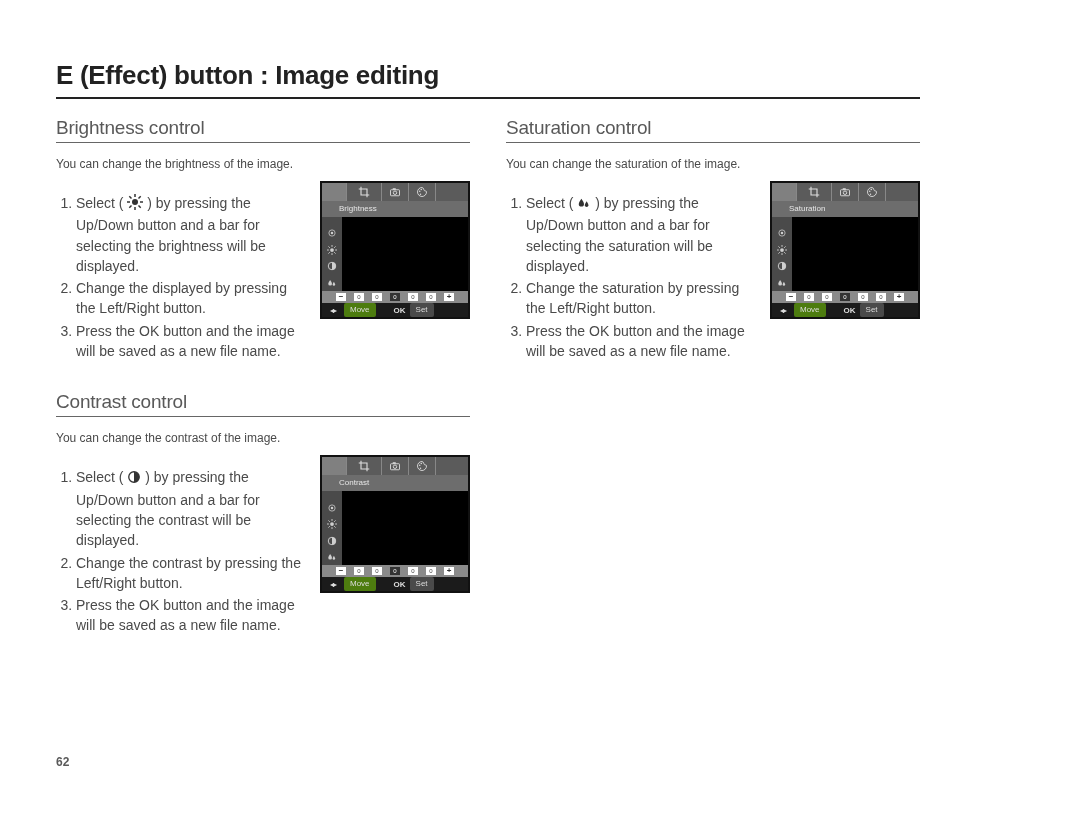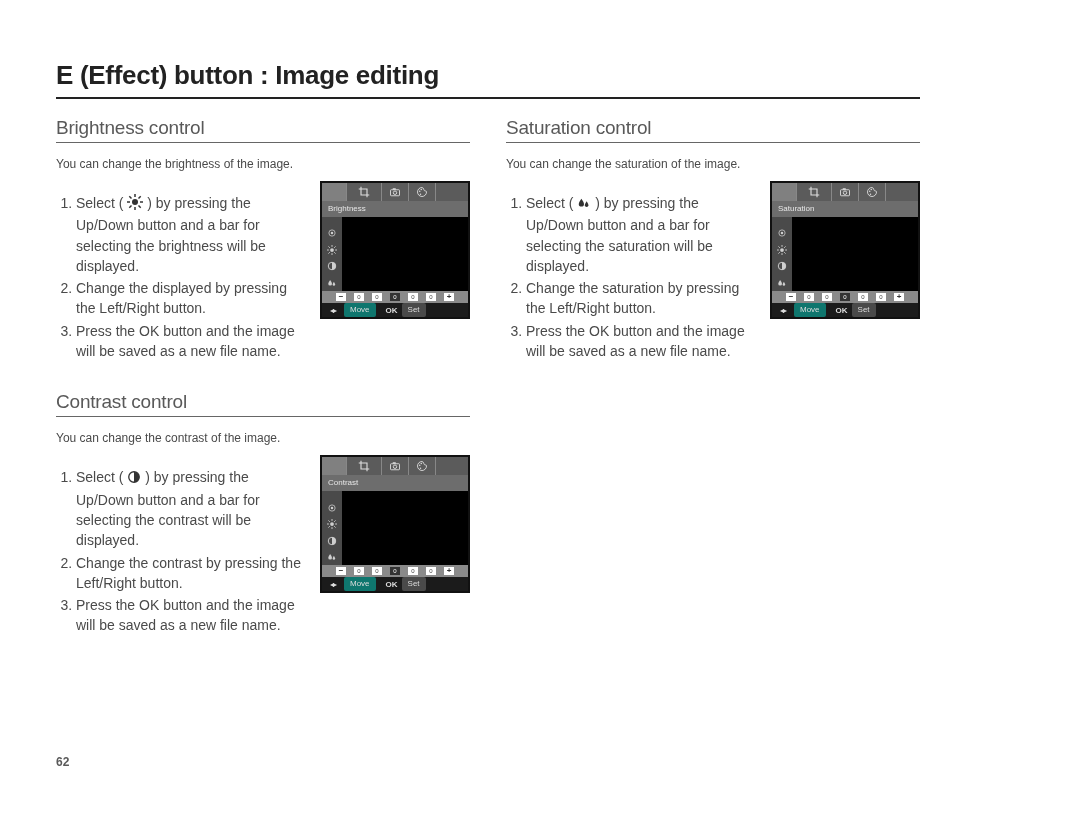--- a/index.html
+++ b/index.html
@@ -104,21 +104,21 @@
     font-weight: bold;
   }
   .cam-tab.wide { width: 34px; }
   .cam-tab.narrow { width: 26px; }
   .cam-tab:last-child { border-right: none; flex: 1 1 auto; }
 
   .cam-label {
     background: #6d6d6d;
     color: #e6e6e6;
     font-size: 8px;
-    padding: 2px 6px;
+    padding: 2px 17px;
     height: 12px;
     line-height: 12px;
   }
   .cam-mid {
     display: flex;
     height: 74px;
   }
   .cam-side {
     width: 20px;
     background: #4a4a4a;
@@ -173,26 +173,26 @@
     color: #ddd;
     font-size: 8px;
     align-items: center;
   }
   .cam-bottom .arrows {
     width: 22px;
     text-align: center;
     letter-spacing: -1px;
   }
   .cam-bottom .move-lbl {
-    background: #0f766e;
+    background: #4d7c0f;
     padding: 0 6px;
     height: 14px;
     line-height: 14px;
     border-radius: 2px;
-    margin-right: 10px;
+    margin-right: 18px;
   }
   .cam-bottom .ok-lbl {
     font-weight: bold;
     margin-right: 4px;
   }
   .cam-bottom .set-lbl {
     background: #4a4a4a;
     padding: 0 6px;
     height: 14px;
     line-height: 14px;

